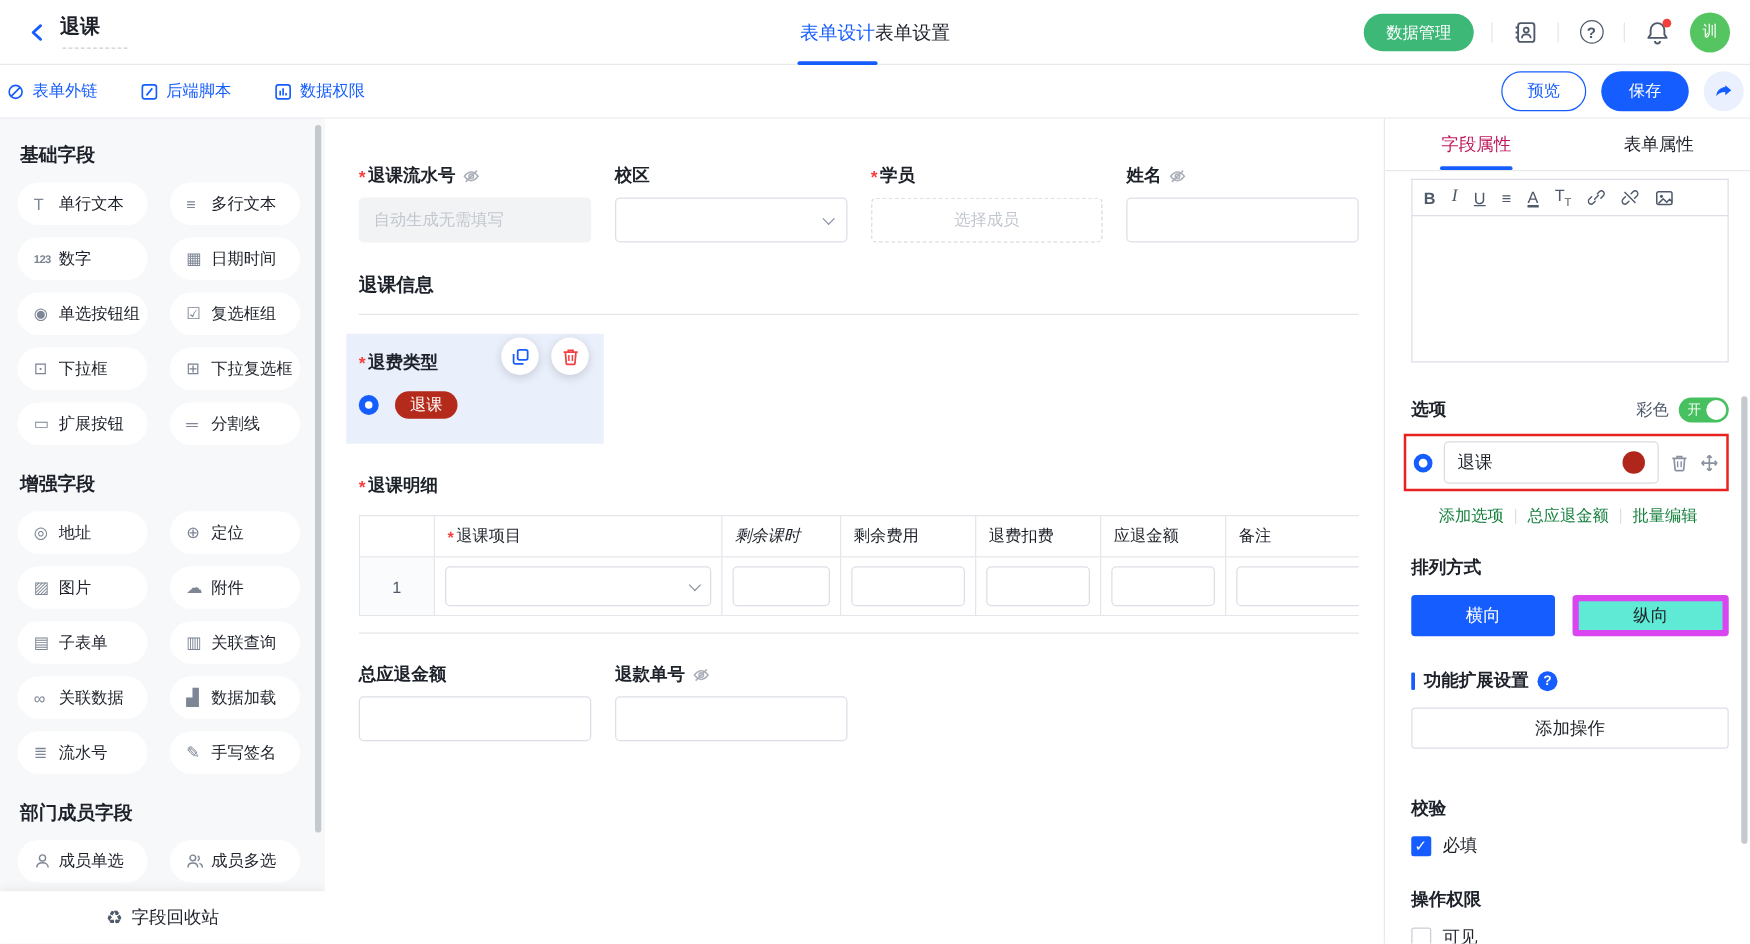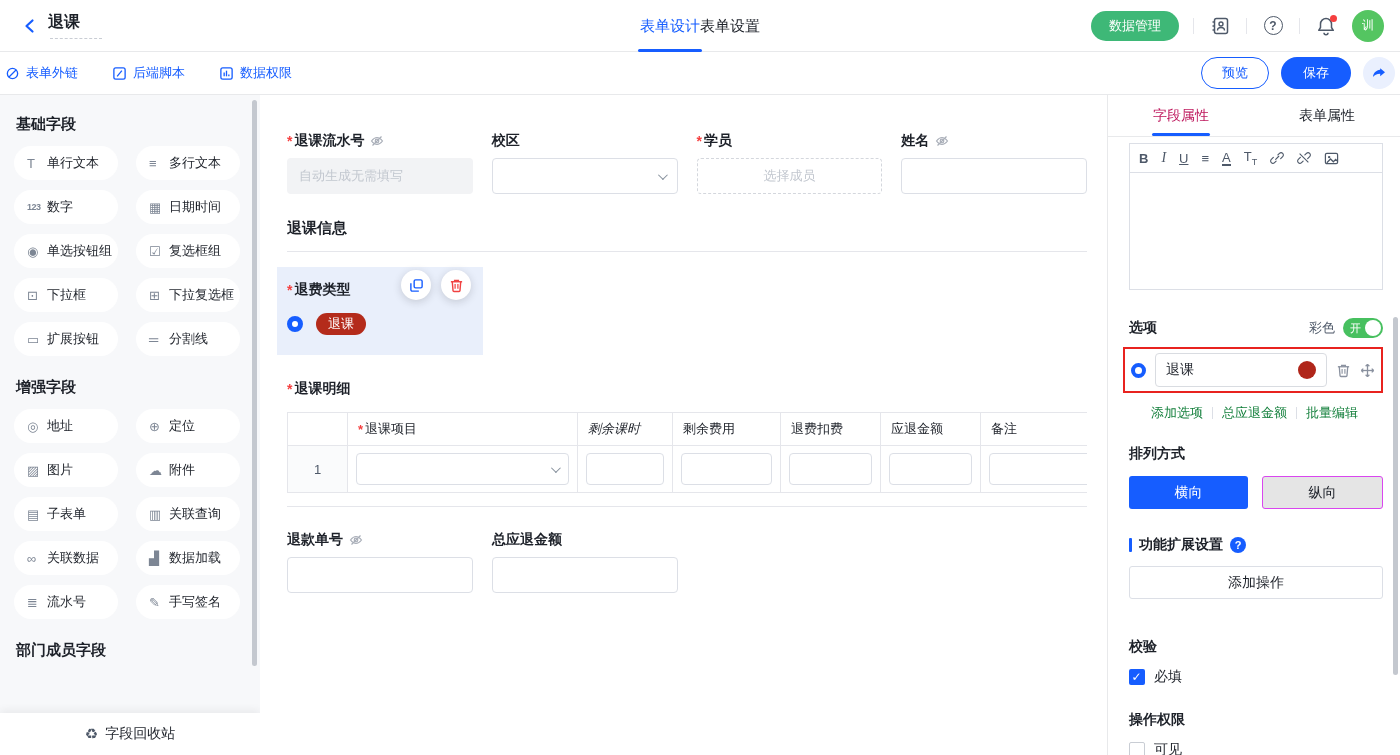--- a/index.html
+++ b/index.html
@@ -116,21 +116,21 @@
   .opt-dot { margin-left:auto; width:18px; height:18px; border-radius:50%; background:#b0261a; cursor:pointer; }
   .opt-act { display:flex; align-items:center; cursor:pointer; }
   .opt-links { margin-top:11px; display:flex; align-items:center; padding-left:22px; font-size:13px; color:#15803d; }
   .opt-links .sep { width:1px; height:12px; background:#dcdfe6; margin:0 9px; }
   .opt-link { cursor:pointer; white-space:nowrap; }
 
   .arr-title { margin-top:23px; font-size:14px; font-weight:bold; }
   .arr-btns { margin-top:13px; display:flex; gap:14px; }
   .arr-btn { flex:1; height:33px; border-radius:3px; display:flex; align-items:center; justify-content:center; font-size:14px; cursor:pointer; }
   .arr-btn.on { background:#165dff; color:#fff; }
-  .arr-btn.off { background:#e5e5e5; border:1px solid #d946ef; color:#1d2129;text-align:center; }
+  .arr-btn.off { background:#5eead4; border:5px solid #d946ef; color:#1d2129;text-align:center; }
 
   .ext-head { margin-top:27px; display:flex; align-items:center; gap:7px; }
   .ext-bar { width:3px; height:14px; background:#165dff; border-radius:1px; }
   .ext-title { font-size:14px; font-weight:bold; }
   .q-circle { width:16px; height:16px; border-radius:50%; background:#165dff; color:#fff; font-size:11px; font-weight:bold; display:flex; align-items:center; justify-content:center; cursor:pointer; }
   .q-circle::after { content:"?"; }
   .wide-btn { margin-top:12px; height:33px; border:1px solid #dcdfe6; border-radius:3px; background:#fff; display:flex; align-items:center; justify-content:center; font-size:14px; color:#1d2129; cursor:pointer; }
 
   .grp-title { font-size:14px; font-weight:bold; }
   .mt-check { margin-top:39px; }
@@ -311,20 +311,43 @@
               <span class="pill-ic">≣</span>
               <span class="pill-label">流水号</span>
             </div>
           <div class="pill">
               <span class="pill-ic">✎</span>
               <span class="pill-label">手写签名</span>
             </div>
         </div>
 
         <div class="sb-sec-title">部门成员字段</div>
+        <div class="sb-grid">
+          <div class="pill">
+            <span class="pill-ic">
+                <svg width="14" height="14" viewBox="0 0 16 16">
+                  <circle cx="8" cy="5" r="2.8" fill="none" stroke="#7d8694" stroke-width="1.3"></circle>
+                  <path d="M2.8 13.8 c0-3 2.4-4.4 5.2-4.4 s5.2 1.4 5.2 4.4" fill="none" stroke="#7d8694" stroke-width="1.3"></path>
+                </svg>
+              </span>
+            <span class="pill-label">成员单选</span>
+          </div>
+          <div class="pill">
+            <span class="pill-ic">
+                <svg width="14" height="14" viewBox="0 0 16 16">
+                  <circle cx="6" cy="5" r="2.6" fill="none" stroke="#7d8694" stroke-width="1.3"></circle>
+                  <path d="M1.5 13.8 c0-2.8 2-4.2 4.5-4.2 s4.5 1.4 4.5 4.2" fill="none" stroke="#7d8694" stroke-width="1.3"></path>
+                  <path d="M10.5 3 a2.6 2.6 0 0 1 0 4.6 M12 10 c1.8 0.5 2.8 1.8 2.8 3.8" fill="none" stroke="#7d8694" stroke-width="1.3"></path>
+                </svg>
+              </span>
+            <span class="pill-label">成员多选</span>
+          </div>
+          <div class="pill"></div>
+          <div class="pill"></div>
+        </div>
       </div>
       <div class="sb-scroll"></div>
       <div class="recycle-bar">
         <span class="recycle-ic">♻</span>
         <span>字段回收站</span>
       </div>
     </div>
 
     <div class="canvas">
 
@@ -451,35 +474,35 @@
           </tr>
         </tbody>
           </table>
       </div>
 
       <div class="hr"></div>
 
       <div class="fields-row" style="margin-top:25px;">
         <div class="field">
           <div class="flabel">
+              <span>总应退金额</span>
+            </div>
+          <div class="control ctl-input"></div>
+        </div>
+        <div class="field">
+          <div class="flabel">
               <span>退款单号</span>
             <span class="eye-off">
                 <svg width="14" height="14" viewBox="0 0 14 14">
                   <path d="M1.5 7 q5.5 -7 11 0 q-5.5 7 -11 0 z" fill="none" stroke="#a9aeb8" stroke-width="1.2"></path>
                   <circle cx="7" cy="7" r="1.8" fill="none" stroke="#a9aeb8" stroke-width="1.2"></circle>
                   <line x1="2.5" y1="11.5" x2="11.5" y2="2.5" stroke="#a9aeb8" stroke-width="1.2"></line>
                 </svg>
               </span>
           </div>
-          <div class="control ctl-input"></div>
-        </div>
-        <div class="field">
-          <div class="flabel">
-              <span>总应退金额</span>
-            </div>
           <div class="control ctl-input"></div>
         </div>
       </div>
 
     </div>
 
     <div class="panel">
       <div class="p-tabs">
         <div class="p-tab active">字段属性</div>
         <div class="p-tab">表单属性</div>

